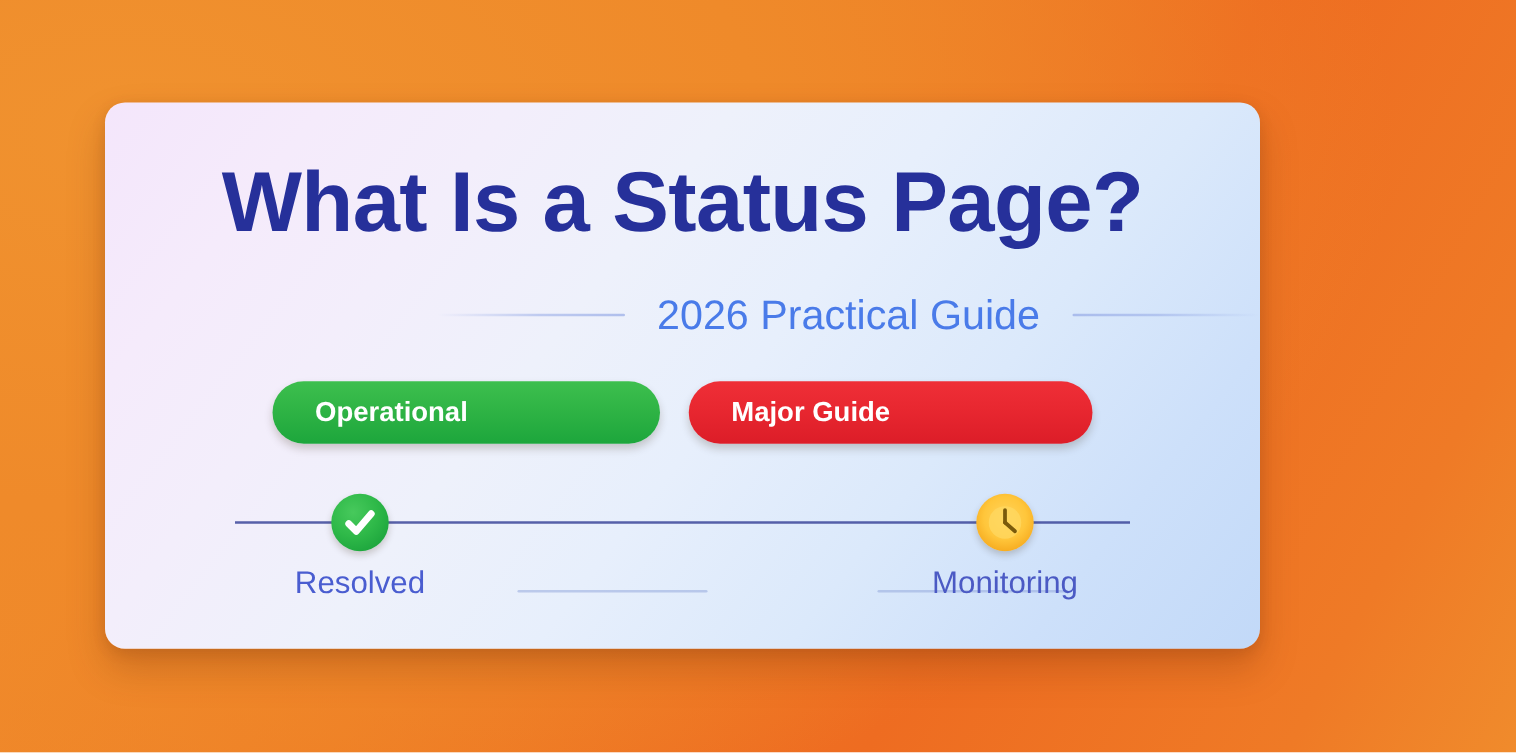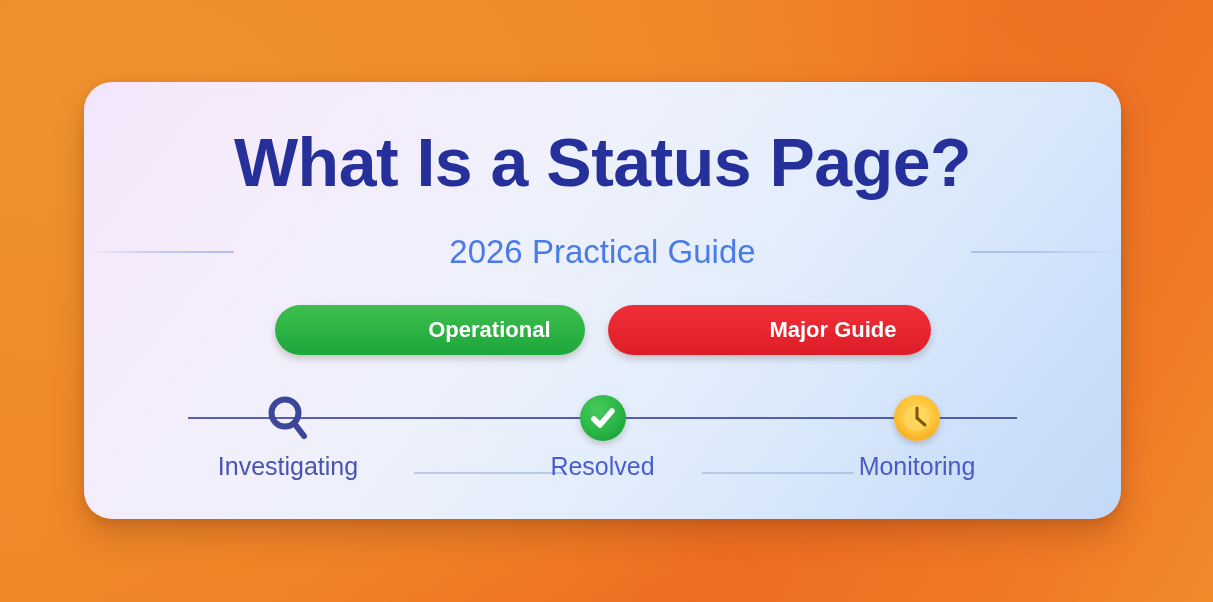--- a/index.html
+++ b/index.html
@@ -20,23 +20,23 @@
     background:
       radial-gradient(120% 140% at 8% 18%, #f0922f 0%, #ef8a2a 35%, rgba(239,120,36,0) 70%),
       linear-gradient(118deg, #f0902e 0%, #ef7f26 38%, #ee6c21 66%, #ef7a26 88%, #f08b2c 100%);
   }
 
   
   .card {
     position: absolute;
     left: 84px;
     top: 82px;
-    width: 1037px;
+    width: 924px;
     height: 437px;
-    border-radius: 28px;
+    border-radius: 16px;
     background:
       linear-gradient(128deg,
         #f4e6fb 0%,
         #f5ebfb 14%,
         #f3eefb 26%,
         #eef1fb 40%,
         #e7effc 54%,
         #dbe9fb 70%,
         #cde0fa 85%,
         #c2d9f8 100%);
@@ -67,21 +67,21 @@
 
   
   .subtitle-row {
     position: absolute;
     left: 0;
     right: 0;
     top: 148px;
     height: 44px;
     display: flex;
     align-items: center;
-    justify-content: space-between;
+    justify-content: flex-end;
     gap: 26px;
   }
   .sub-rule {
     width: 150px;
     height: 2px;
     background: linear-gradient(90deg, rgba(150,170,230,0) 0%, rgba(150,170,230,0.55) 55%, rgba(150,170,230,0.7) 100%);
     border-radius: 2px;
   }
   .sub-rule.right {
     background: linear-gradient(270deg, rgba(150,170,230,0) 0%, rgba(150,170,230,0.55) 55%, rgba(150,170,230,0.7) 100%);
@@ -102,21 +102,21 @@
     display: flex;
     justify-content: center;
     align-items: center;
     gap: 23px;
   }
   .pill {
     height: 50px;
     border-radius: 25px;
     display: flex;
     align-items: center;
-    justify-content: flex-end;
+    justify-content: flex-start;
     padding: 0 34px;
     color: #ffffff;
     font-size: 22px;
     font-weight: bold;
     white-space: nowrap;
     box-shadow: 0 4px 7px rgba(60, 40, 20, 0.22);
   }
   .pill-operational {
     background: linear-gradient(180deg, #3dbf4e 0%, #2fb445 45%, #1da63c 100%);
     min-width: 242px;
@@ -236,31 +236,20 @@
         </div>
       </div>
 
       <div class="timeline">
         <div class="tl-track"></div>
         <div class="label-rule r1"></div>
         <div class="label-rule r2"></div>
 
         <div class="tl-nodes">
 
-          <div class="tl-step">
-            <div class="tl-icon-wrap">
-              <span class="icon-search">
-                <svg width="46" height="48" viewBox="0 0 46 48" aria-hidden="true">
-                  <circle cx="20" cy="19" r="13.5" fill="none" stroke="#3c479a" stroke-width="6"></circle>
-                  <line x1="29" y1="29" x2="39" y2="42" stroke="#3c479a" stroke-width="6" stroke-linecap="round"></line>
-                </svg>
-              </span>
-            </div>
-            <div class="tl-label">Investigating</div>
-          </div>
 
           <div class="tl-step">
             <div class="tl-icon-wrap">
               <span class="icon-badge icon-check">
                 <svg width="30" height="30" viewBox="0 0 30 30" aria-hidden="true">
                   <polyline points="6,16 12,22 24,8" fill="none" stroke="#ffffff" stroke-width="5.5" stroke-linecap="round" stroke-linejoin="round"></polyline>
                 </svg>
               </span>
             </div>
             <div class="tl-label v3">Resolved</div>

